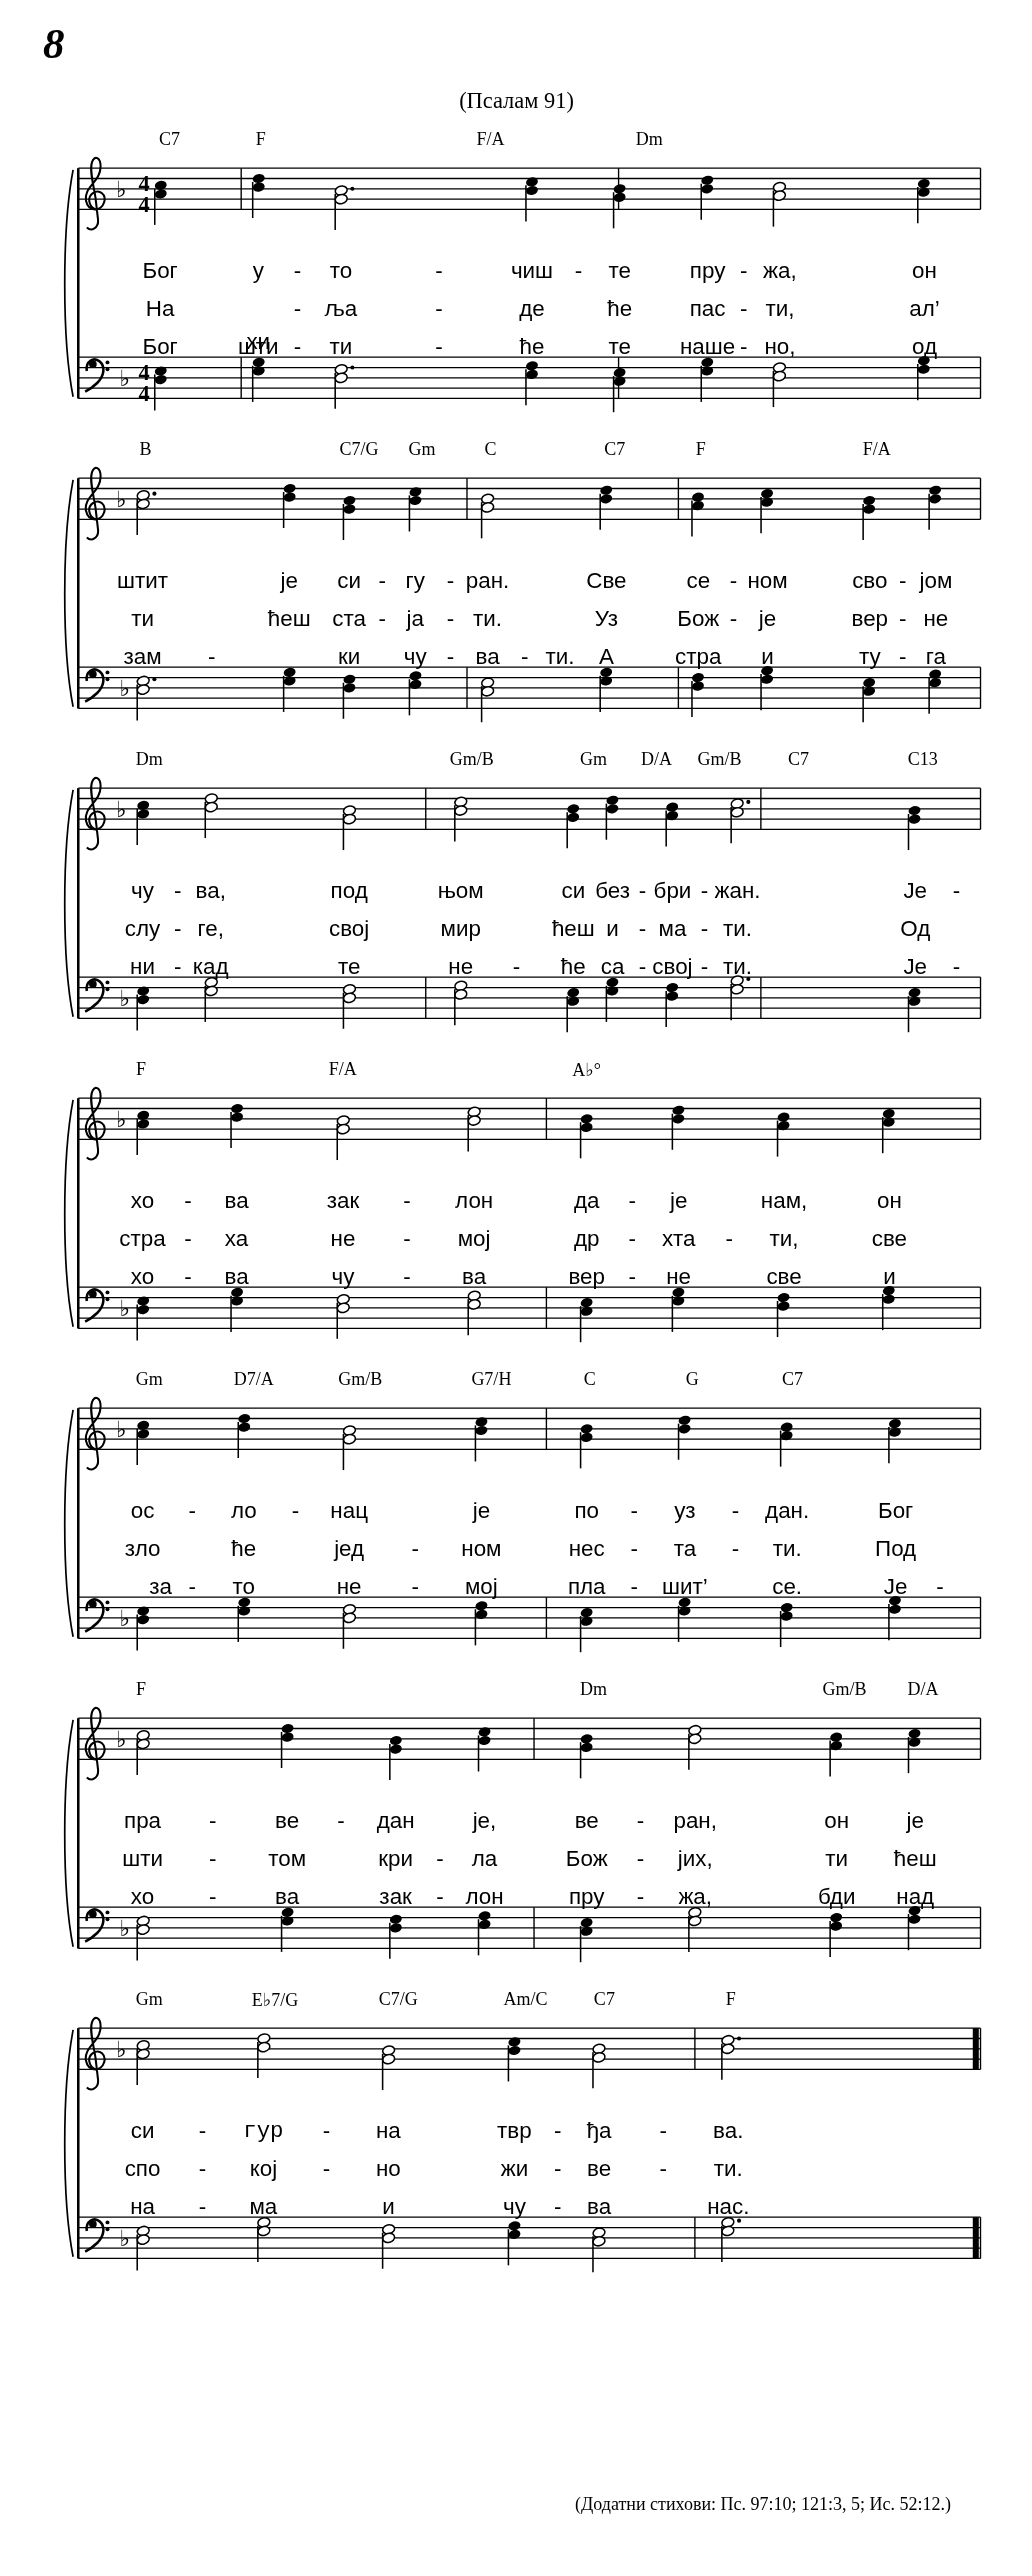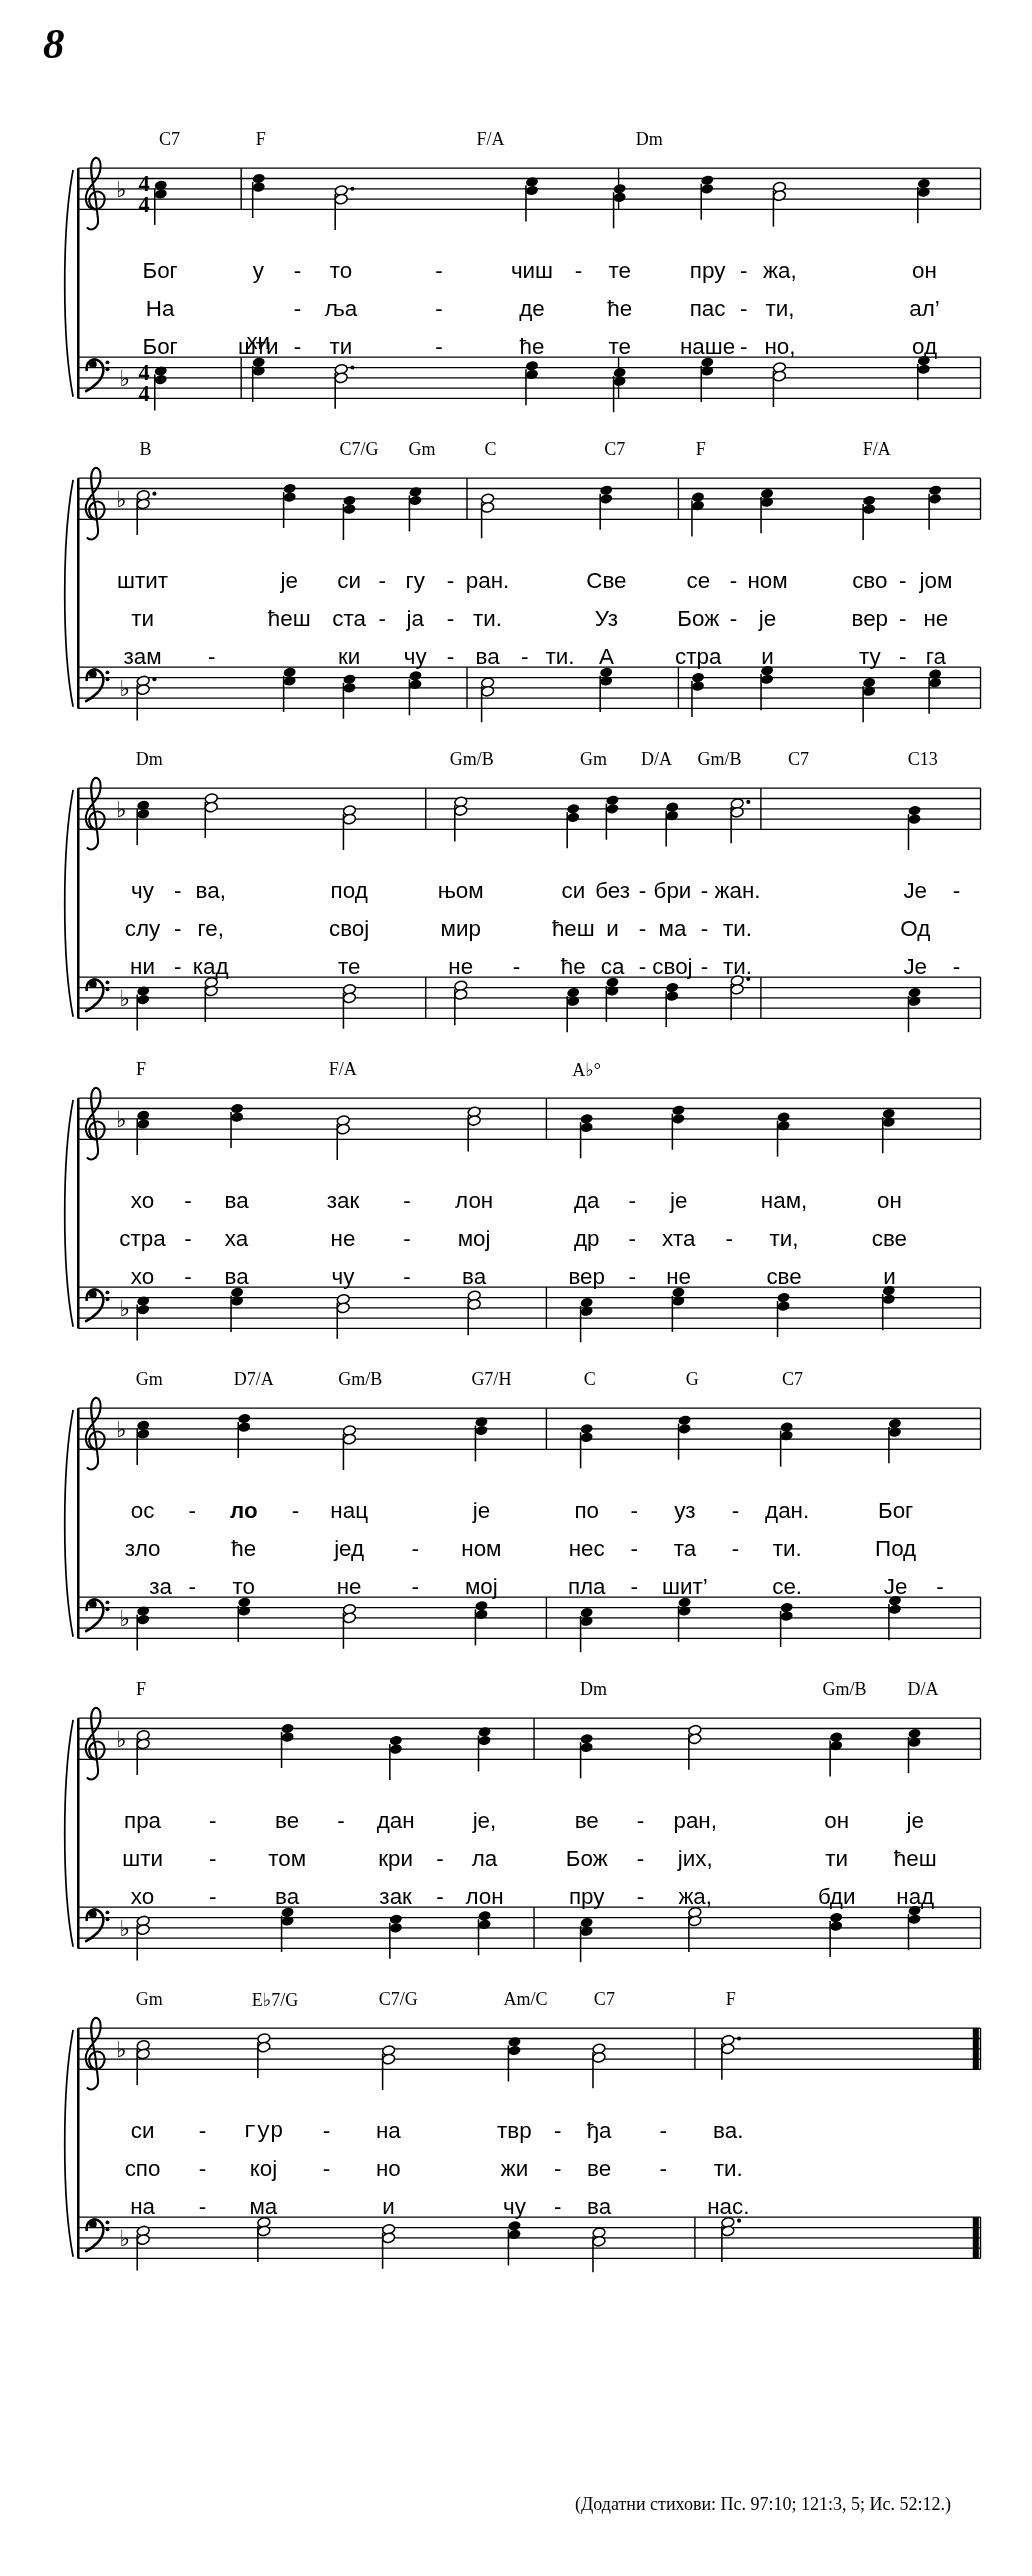--- a/index.html
+++ b/index.html
@@ -18,20 +18,21 @@
   .ts{font:bold 26px "Liberation Serif",serif;}
   .fl{font:26px "DejaVu Sans",sans-serif;}
   .footer{position:absolute;top:2494px;right:82px;font-size:18px;font-family:"Liberation Serif",serif;}
   svg{display:block;}
 </style>
 </head>
 <body>
 
 <div class="page">
   <div class="pagenum">8</div>
+  <div class="subtitle">(Псалам 91)</div>
   <div class="systems">
       <div class="system">
         <div class="chords">
           <span class="chord" style="left: 15.9%;">C7</span>
           <span class="chord" style="left: 25%;">F</span>
           <span class="chord" style="left: 46.8%;">F/A</span>
           <span class="chord" style="left: 62.2%;">Dm</span>
         </div>
         <div class="staffwrap">
           <svg viewBox="0 0 1200 334" width="1033" height="287">
@@ -671,21 +672,21 @@
             <ellipse cx="1040.4" cy="48" rx="7" ry="5.2" transform="rotate(-14 1040.4 48)" fill="#000"></ellipse>
             <line x1="1033.4" y1="42" x2="1033.4" y2="84" stroke="#000" stroke-width="1.8"></line>
             <ellipse cx="1040.4" cy="244" rx="7" ry="5.2" transform="rotate(-14 1040.4 244)" fill="#000"></ellipse>
             <ellipse cx="1040.4" cy="254" rx="7" ry="5.2" transform="rotate(-14 1040.4 254)" fill="#000"></ellipse>
             <line x1="1033.4" y1="248" x2="1033.4" y2="290" stroke="#000" stroke-width="1.8"></line>
           </svg>
         </div>
         <div class="lyr" style="top: 129px;">
           <span class="syl" style="left: 13.8%;">ос</span>
           <span class="syl" style="left: 18.6%;">-</span>
-          <span class="syl" style="left: 23.6%; font-weight: bold;">ло</span>
+          <span class="syl" style="left: 23.6%;">ло</span>
           <span class="syl" style="left: 28.6%;">-</span>
           <span class="syl" style="left: 33.8%;">нац</span>
           <span class="syl" style="left: 46.6%;">је</span>
           <span class="syl" style="left: 56.8%;">по</span>
           <span class="syl" style="left: 61.4%;">-</span>
           <span class="syl" style="left: 66.3%;">уз</span>
           <span class="syl" style="left: 71.2%;">-</span>
           <span class="syl" style="left: 76.2%;">дан.</span>
           <span class="syl" style="left: 86.7%;">Бог</span>
         </div>

